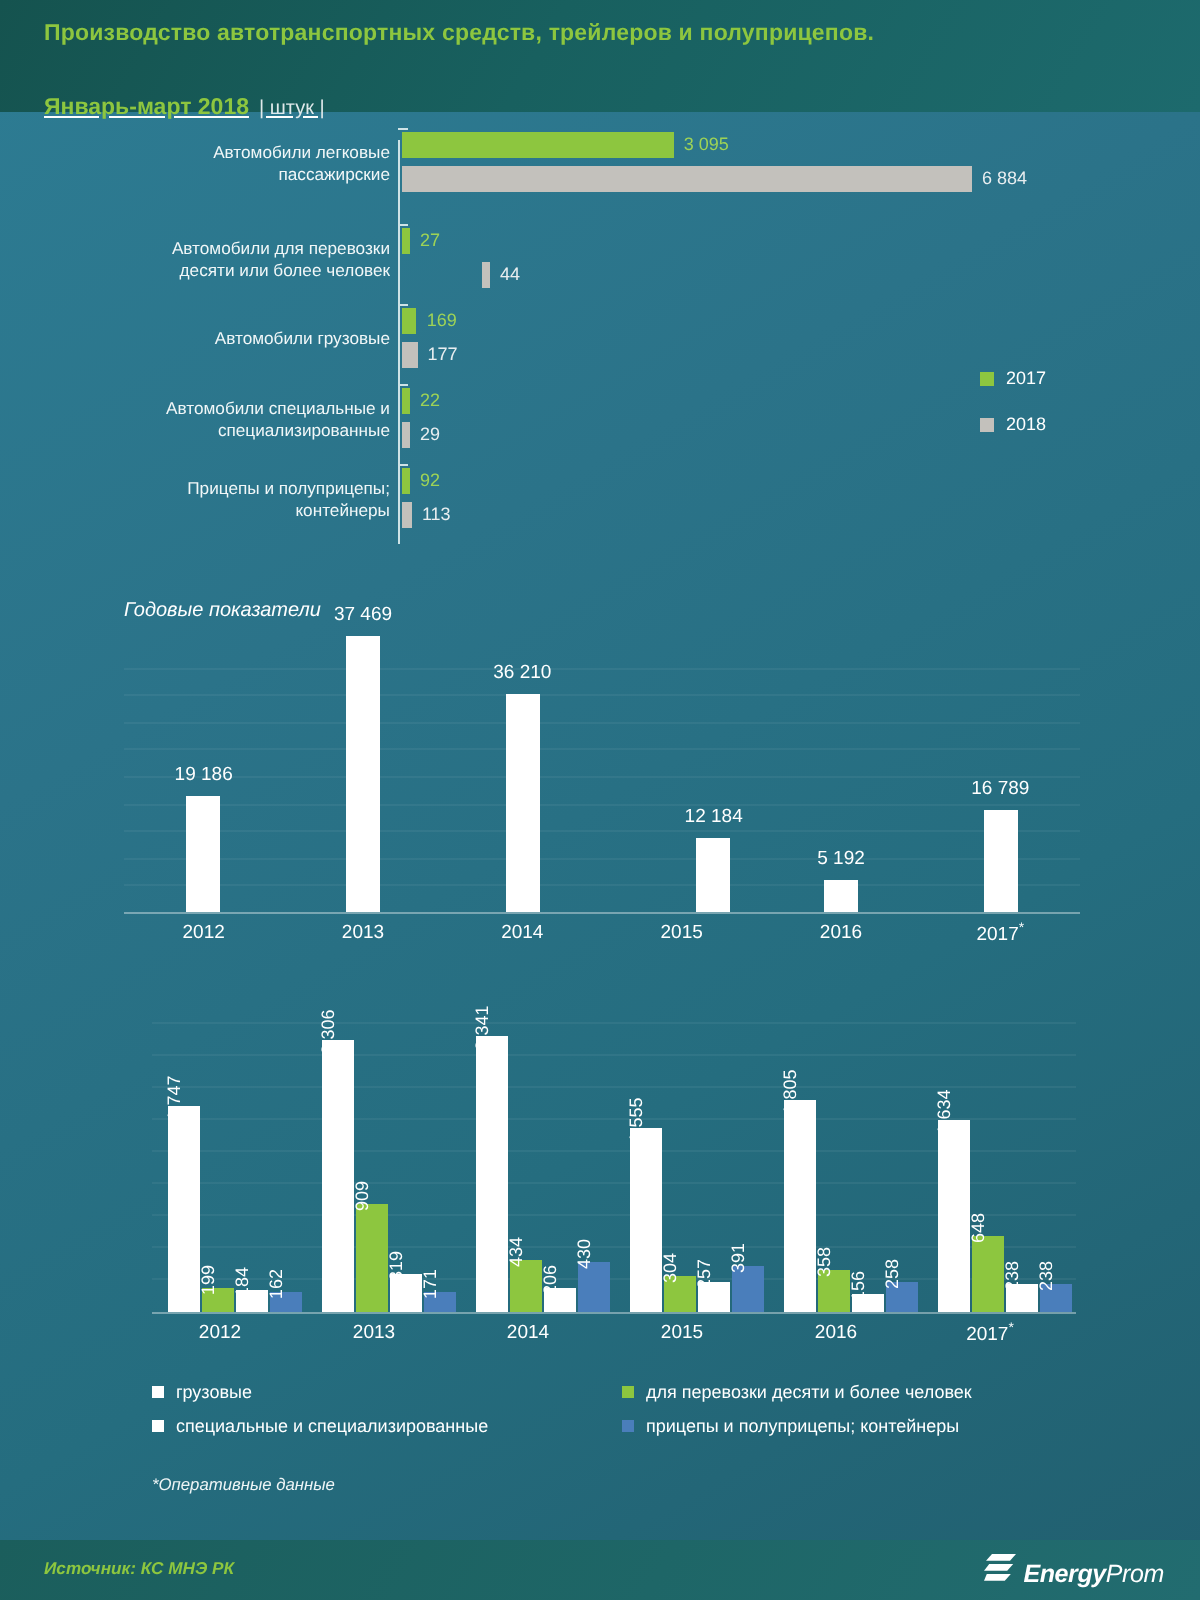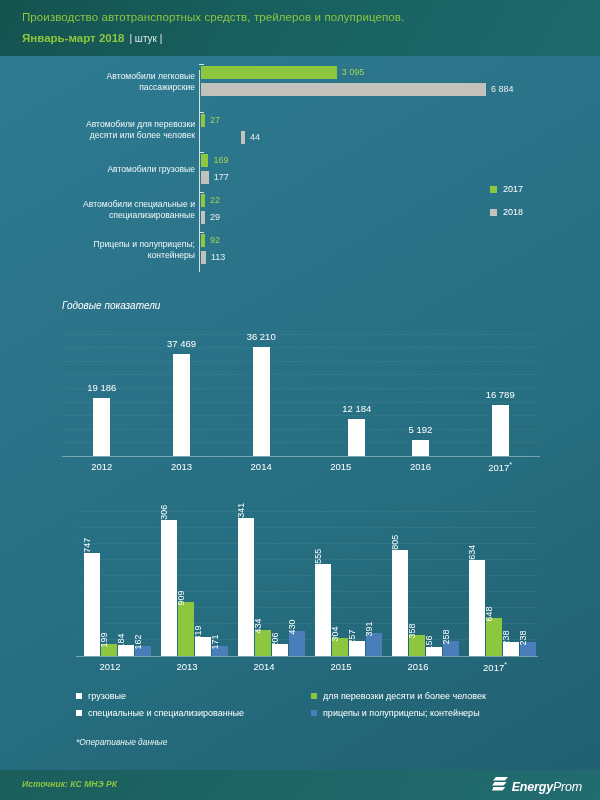--- a/index.html
+++ b/index.html
@@ -26,29 +26,30 @@
     position: absolute;
     left: 0; top: 0;
     width: 600px;
     height: 56px;
     background: linear-gradient(120deg, #15534f 0%, #18605f 45%, #1d6a6d 100%);
     box-sizing: border-box;
     padding: 9px 0 0 22px;
   }
   .header-title {
     font-size: 11.5px;
-    font-weight: normal;
+    font-weight: bold;
     color: #8DC63F;
     line-height: 16px;
     letter-spacing: 0.1px;
   }
   .header-line2 {
-    margin-top: 4px;
+    margin-top: 20px;
     line-height: 15px;
     white-space: nowrap;
+    text-decoration: underline;
   }
   .header-period {
     font-size: 11.5px;
     font-weight: bold;
     color: #8DC63F;
   }
   .header-unit {
     font-size: 10px;
     font-weight: normal;
     color: #dfe9ea;
@@ -418,21 +419,21 @@
         <div class="grid-line" style="top: 41px;"></div>
         <div class="grid-line" style="top: 54px;"></div>
         <div class="grid-line" style="top: 68px;"></div>
         <div class="grid-line" style="top: 82px;"></div>
         <div class="grid-line" style="top: 95px;"></div>
         <div class="grid-line" style="top: 109px;"></div>
         <div class="grid-line" style="top: 122px;"></div>
         <div class="ycol" style="height: 57.8616px; left: 31.3333px;">
           <div class="ycol-value">19 186</div>
         </div>
-        <div class="ycol" style="height: 102px; left: 111px;">
+        <div class="ycol" style="height: 138px; left: 111px;">
           <div class="ycol-value">37 469</div>
         </div>
         <div class="ycol" style="height: 109.203px; left: 190.667px;">
           <div class="ycol-value">36 210</div>
         </div>
         <div class="ycol" style="height: 36.7448px; left: 270.333px; margin-left: 16px;">
           <div class="ycol-value">12 184</div>
         </div>
         <div class="ycol" style="height: 15.6582px; left: 350px;">
           <div class="ycol-value">5 192</div>

